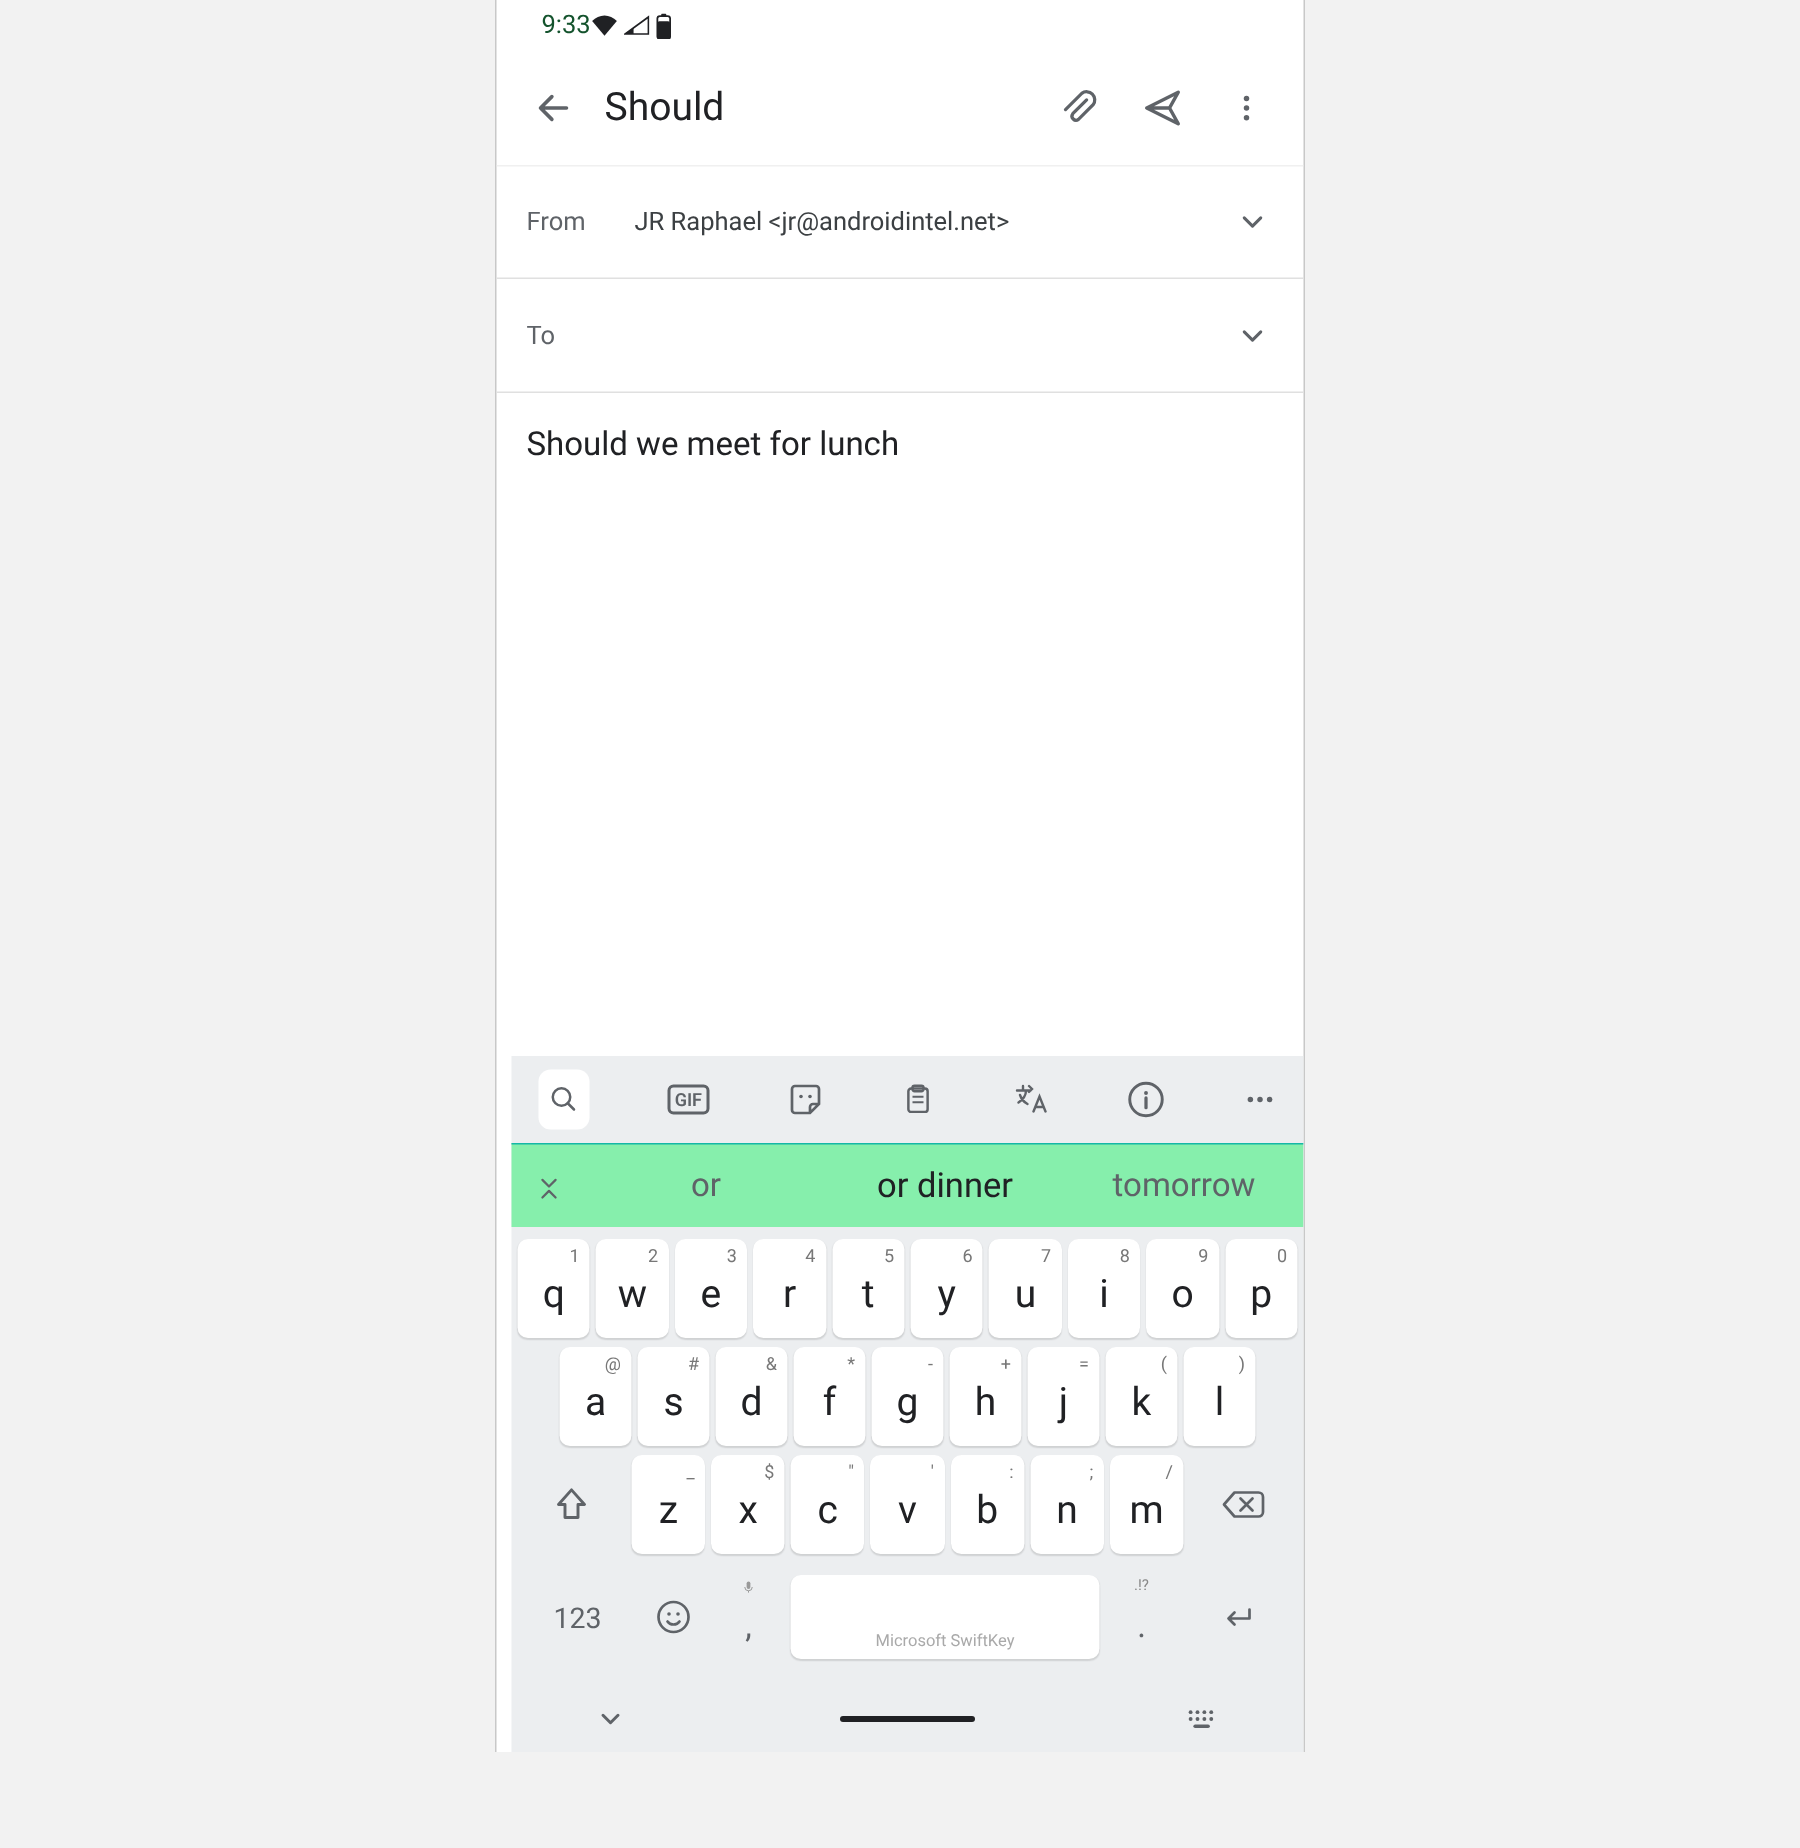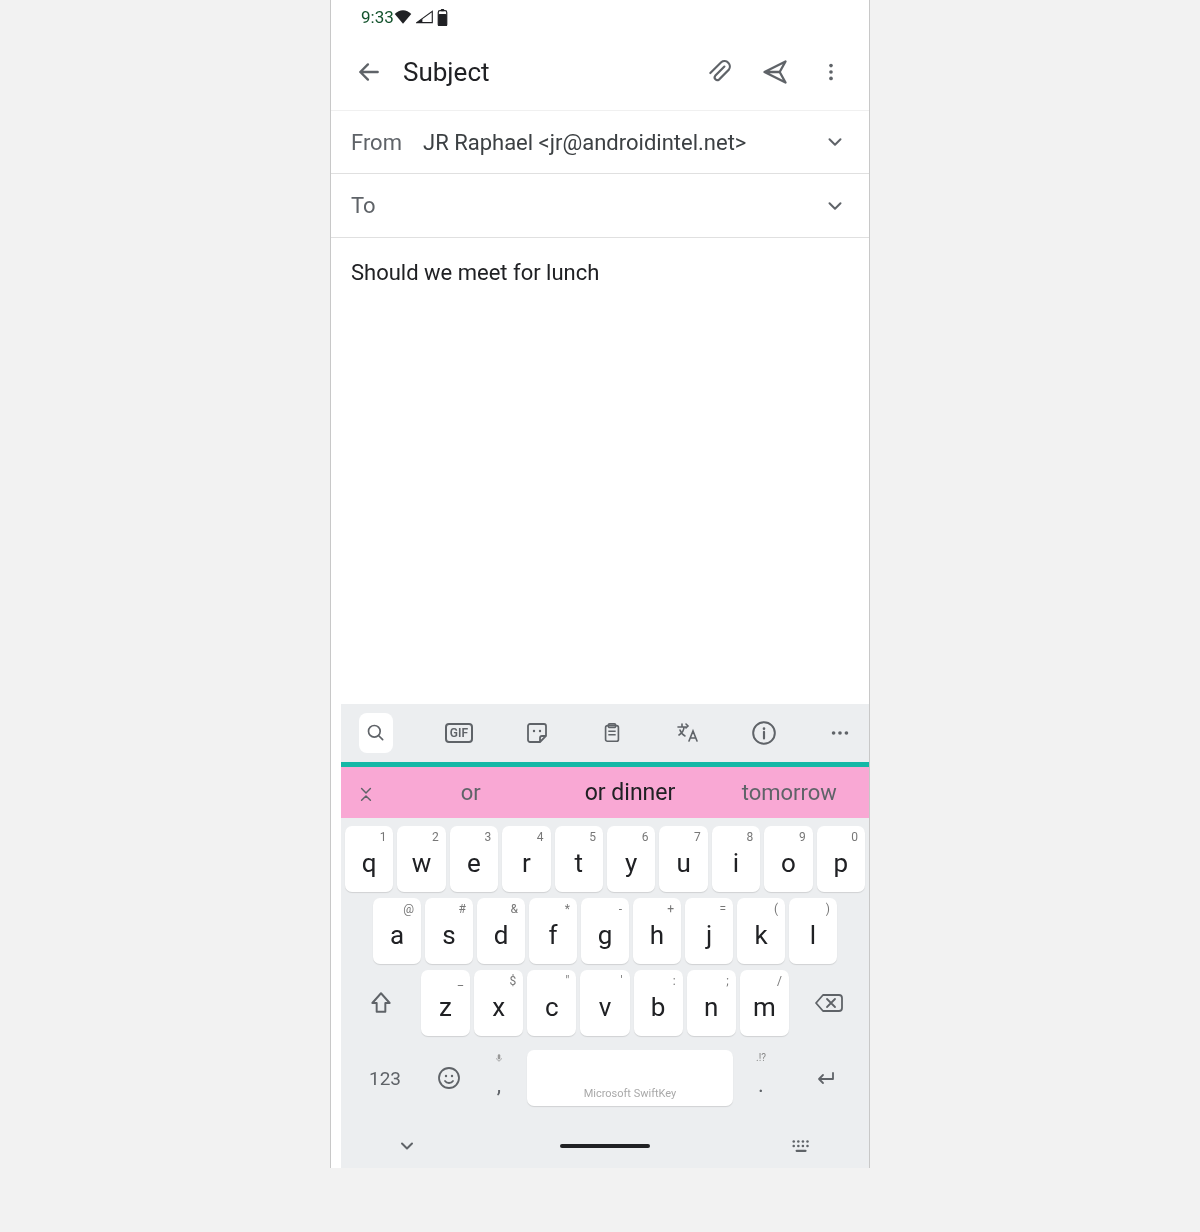--- a/index.html
+++ b/index.html
@@ -6,31 +6,31 @@
   body { background: #f2f2f2; display: flex; justify-content: center; width: 1200px; height: 1232px; }
   .device { width: 540px; height: 1168px; background: #fff; position: relative; margin-top: 0; border-left: 1px solid #c8c8c8; border-right: 1px solid #c8c8c8; overflow: hidden; }
   .status-bar { height: 34px; display: flex; align-items: center; justify-content: flex-start; padding: 0 30px; font-size: 17px; color: #14532d; }
   .status-left { font-weight: 400; }
   .status-right { display: flex; align-items: center; gap: 4px; }
   .app-bar { height: 76px; display: flex; align-items: center; padding: 0 14px; gap: 8px; }
   .app-bar .back { width: 40px; height: 40px; display: flex; align-items: center; justify-content: center; color: #5f6368; }
   .app-bar .title { font-size: 26px; font-weight: 400; color: #202124; flex: 0 0 auto; margin-left: 2px; }
   .app-bar .spacer { flex: 1; }
   .app-bar .icon-btn { width: 48px; height: 48px; display: flex; align-items: center; justify-content: center; color: #5f6368; }
-  .field-row { display: flex; align-items: center; padding: 0 20px; height: 64px; border-bottom: 1px solid #e0e0e0; font-size: 22px; color: #202124; }
+  .field-row { display: flex; align-items: center; padding: 0 20px; height: 76px; border-bottom: 1px solid #e0e0e0; font-size: 17px; color: #202124; }
   .field-label { color: #5f6368; width: 72px; flex-shrink: 0; }
   .field-value { flex: 1; overflow: hidden; white-space: nowrap; text-overflow: ellipsis; color:#3c4043; }
   .row-chevron { width: 28px; height: 28px; color: #5f6368; display:flex; align-items:center; justify-content:center;}
   .subject { padding: 22px 20px; border-bottom: 1px solid #e0e0e0; font-size: 22px; color:#5f6368; }
   .body-area { padding: 22px 20px; font-size: 22px; color: #202124; height: 280px; }
   
   .kb { position: absolute; bottom: 0; left: 10px; right: 0; background: #eceef0; }
   .kb-toolbar { height: 58px; display: flex; align-items: center; padding: 0 18px; gap: 52px; color:#5f6368; }
   .kb-toolbar .search-pill { width: 40px; height: 40px; background: #fff; border-radius: 8px; display:flex; align-items:center; justify-content:center; }
-  .kb-suggest { height: 56px; background: #f9a8d4; display: flex; align-items: center; border-top:5px solid #14b8a6; }
+  .kb-suggest { height: 56px; background: #86efac; display: flex; align-items: center; border-top:1px solid #14b8a6; }
   .kb-suggest .collapse { width: 50px; display:flex; align-items:center; justify-content:center; color:#5f6368; flex-direction:column; font-size:16px; }
   .kb-suggest .sug { flex: 1; text-align: center; font-size: 22px; color: #5f6368; }
   .kb-suggest .sug.primary { color: #202124; font-size: 23px; }
   .kb-rows { padding: 8px 4px 4px 4px; }
   .kb-row { display: flex; gap: 4px; justify-content: center; margin-bottom: 6px; position:relative;}
   .key { background: #fff; border-radius: 7px; height: 66px; flex: 1; display: flex; flex-direction: column; align-items: center; justify-content: center; position: relative; box-shadow: 0 1px 1px rgba(0,0,0,0.12); min-width: 0; }
   .key .hint { position: absolute; top: 4px; right: 7px; font-size: 12px; color: #777; }
   .key .letter { font-size: 26px; color: #202124; margin-top: 8px;}
   .row2-pad { width: 24px; }
   .fn-key { background: transparent; box-shadow:none; width: 72px; display:flex; align-items:center; justify-content:center; color:#5f6368; }
@@ -67,21 +67,21 @@
         </svg>
     </div>
   </div>
 
   <div class="app-bar">
     <div class="back icon-btn">
       <svg width="26" height="26" viewBox="0 0 24 24">
           <path fill="none" stroke="#5f6368" stroke-width="2.2" stroke-linecap="round" stroke-linejoin="round" d="M20 12H4M11 5l-7 7 7 7"></path>
         </svg>
     </div>
-    <div class="title">Subject</div>
+    <div class="title">Should</div>
     <div class="spacer"></div>
     <div class="icon-btn">
       <svg width="26" height="26" viewBox="0 0 24 24">
           <path fill="none" stroke="#5f6368" stroke-width="2" stroke-linecap="round" d="M17 7l-8.5 8.5a2.5 2.5 0 003.5 3.5L21 10a5 5 0 00-7-7L4 13"></path>
         </svg>
     </div>
     <div class="icon-btn">
       <svg width="28" height="28" viewBox="0 0 24 24">
           <path fill="none" stroke="#5f6368" stroke-width="2" stroke-linejoin="round" d="M3 12l18-9-5 9 5 9z M3 12h13"></path>
         </svg>

